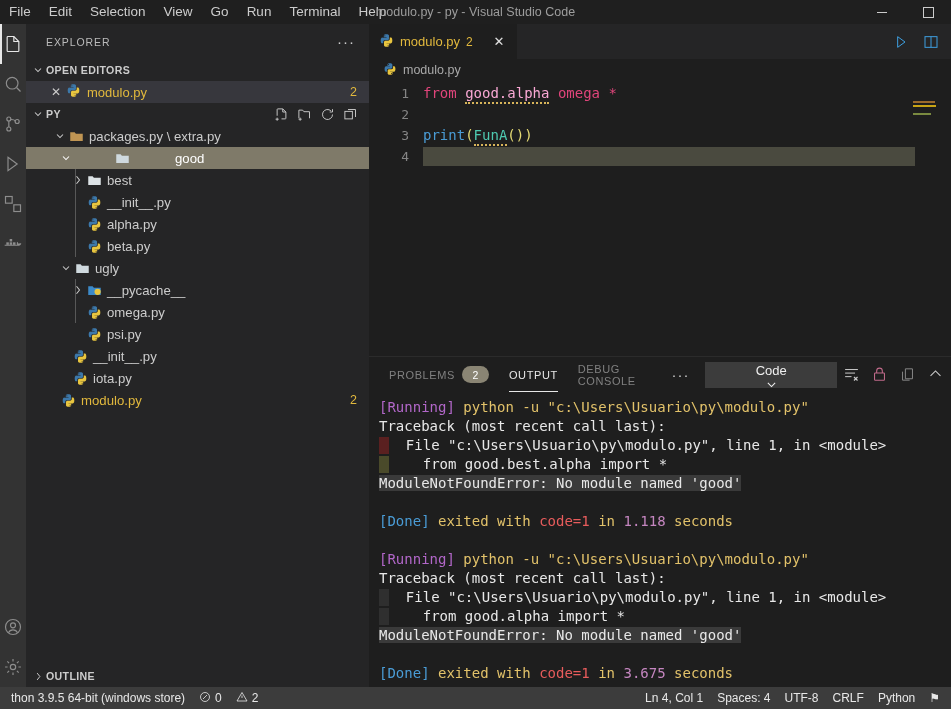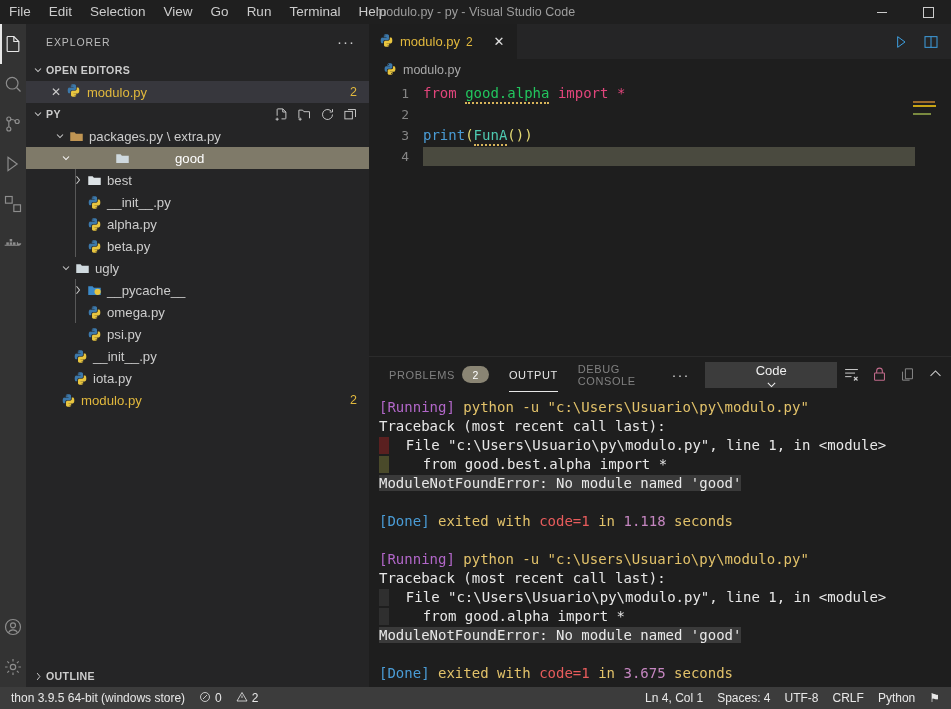--- a/index.html
+++ b/index.html
@@ -82,21 +82,21 @@
   .codewrap{flex:1 1 auto;position:relative;overflow:hidden;min-height:0;background:#1e1e1e;}
   .code{font-family:"DejaVu Sans Mono", monospace;font-size:14px;line-height:21px;padding-top:2px;}
   .cline{display:flex;height:21px;align-items:center;}
   .gutter{width:40px;text-align:right;padding-right:14px;color:#858585;font-size:13px;flex:0 0 40px;
           font-family:"DejaVu Sans Mono", monospace;}
   .ctext{white-space:pre;position:relative;}
   .curline{position:absolute;left:54px;right:36px;height:19px;background:#4a4a3f;}
   .kw{color:#e0457b;}
   .fn{color:#4ec9b0;}
   .call{color:#4a9cd6;}
-  .plain{color:#22c55e;}
+  .plain{color:#f9a8d4;}
   .paren{color:#e6db74;}
   .squig{border-bottom:2px dotted #d7b45a;padding-bottom:1px;}
   .minimap{position:absolute;top:0;right:14px;width:24px;height:100%;}
   .mm-line{height:2px;margin-bottom:2px;}
   .vscroll{position:absolute;top:0;right:0;width:14px;height:100%;background:transparent;}
 
   
   .panel{flex:0 0 330px;background:#1e1e1e;display:flex;flex-direction:column;border-top:1px solid #2b2b2b;min-height:0;}
   .panel-head{height:35px;display:flex;align-items:center;padding-left:10px;flex:0 0 35px;gap:0;}
   .ptab{height:35px;display:flex;align-items:center;padding:0 10px;font-size:11px;letter-spacing:.6px;
@@ -506,21 +506,21 @@
           </svg>
         </span>
         <span class="bc-text">modulo.py</span>
       </div>
 
       <div class="codewrap">
         <div class="curline" style="top:66px;"></div>
         <div class="code">
           <div class="cline">
             <span class="gutter">1</span>
-            <span class="ctext"><span class="kw">from</span><span class="plain"> </span><span class="plain squig">good.alpha</span><span class="plain"> </span><span class="kw">import</span><span class="plain"> </span><span class="kw">*</span></span>
+            <span class="ctext"><span class="kw">from</span><span class="plain"> </span><span class="plain squig">good.alpha</span><span class="plain"> </span><span class="kw">omega</span><span class="plain"> </span><span class="kw">*</span></span>
           </div>
           <div class="cline">
             <span class="gutter">2</span>
             <span class="ctext"></span>
           </div>
           <div class="cline">
             <span class="gutter">3</span>
             <span class="ctext"><span class="call">print</span><span class="paren">(</span><span class="fn squig">FunA</span><span class="paren">()</span><span class="paren">)</span></span>
           </div>
           <div class="cline">

